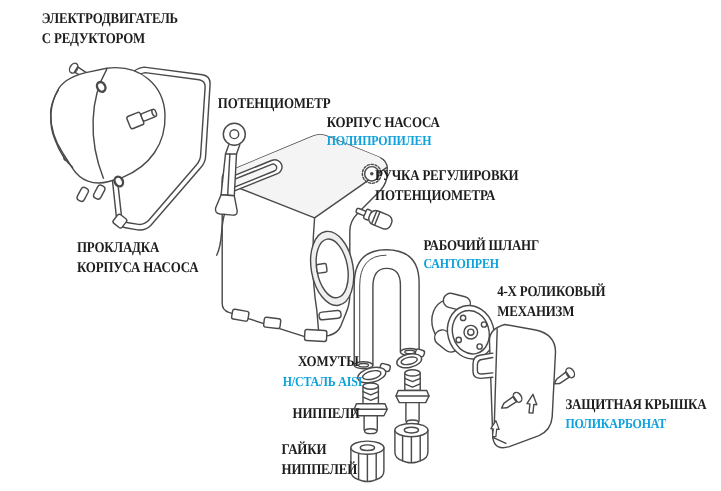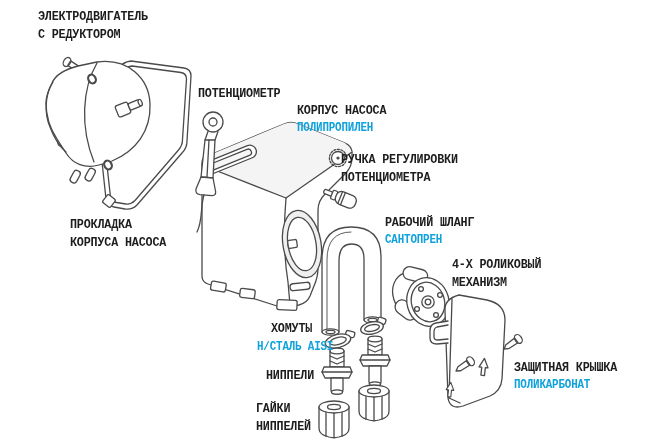--- a/index.html
+++ b/index.html
@@ -1,17 +1,17 @@
 <!DOCTYPE html>
 <html style="--c-label: #1d1d1d; --c-material: #0fa2dc; --c-line: #4a4a4a;"><head>
 <meta charset="utf-8">
 <style>
   html,body{margin:0;padding:0;background:#fff;}
   .stage{position:relative;width:655px;height:446px;background:#fff;overflow:hidden;
-         font-family:Liberation Mono, monospace;}
+         font-family:Liberation Serif, serif;}
   .art{position:absolute;left:0;top:0;}
   .lbl{position:absolute;font-weight:bold;font-size:13.5px;line-height:17.5px;
        letter-spacing:-0.2px;color:var(--c-label,#1d1d1d);white-space:nowrap;
        transform:scaleX(0.87);transform-origin:0 0;}
   .mat{color:var(--c-material,#0fa2dc);font-size:12.5px;}
 </style>
 </head>
 <body>
 
 <div class="stage">

